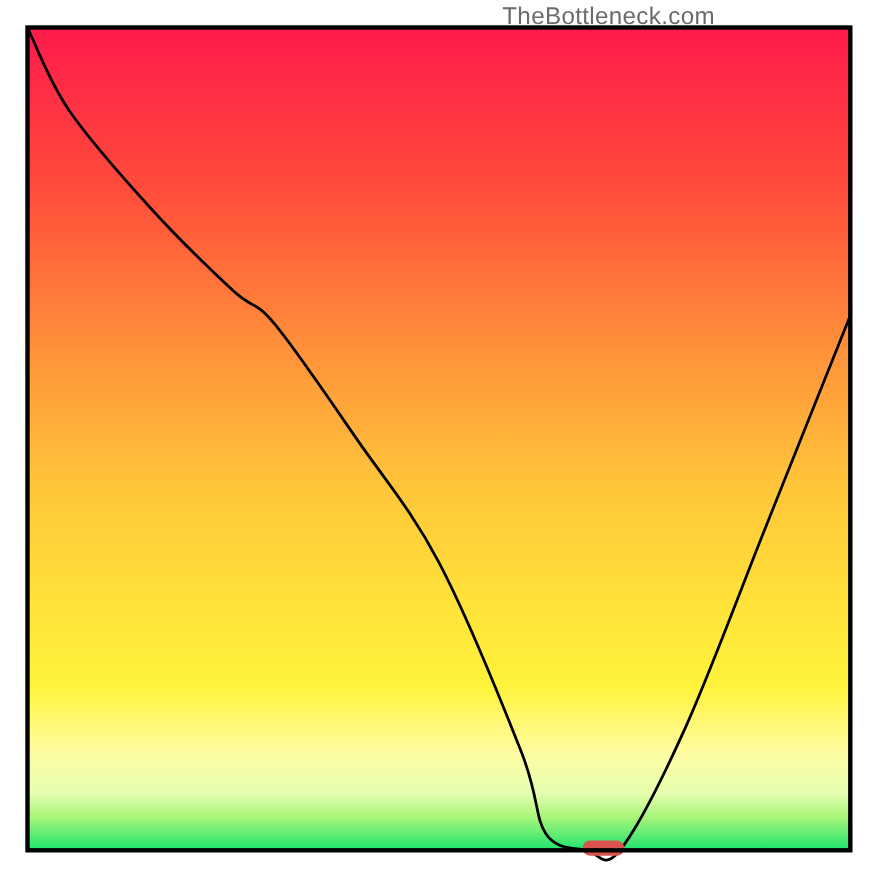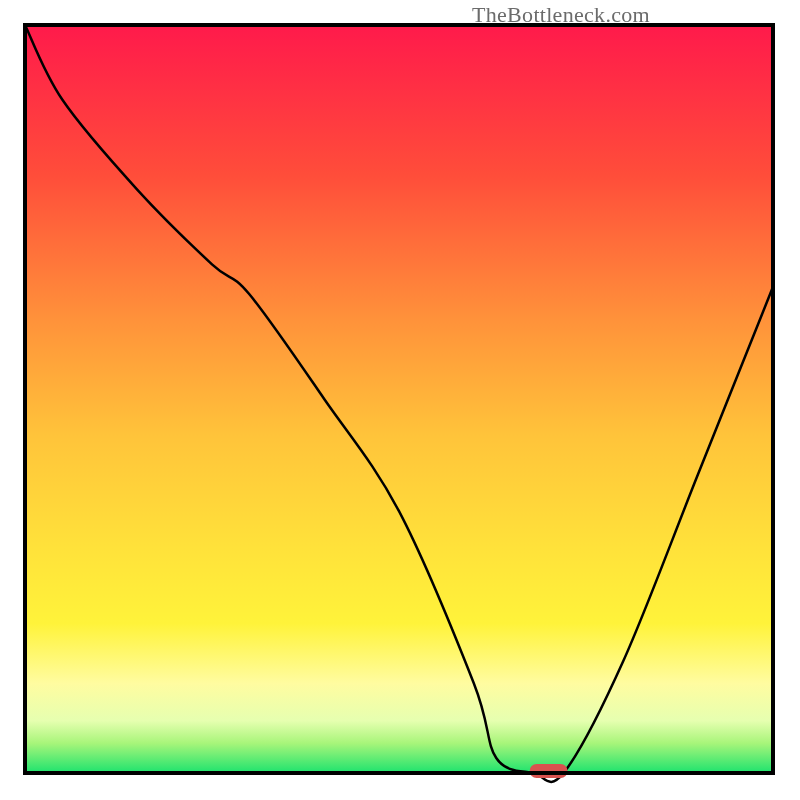--- a/index.html
+++ b/index.html
@@ -8,21 +8,20 @@
     width: 800px;
     height: 800px;
     overflow: hidden;
     background: #ffffff;
     font-family: Arial, Helvetica, sans-serif;
   }
   .stage {
     position: relative;
     width: 660px;
     height: 800px;
-    font-family: Liberation Serif, serif;
   }
   .watermark {
     position: absolute;
     top: 2px;
     right: 10px;
     color: #6b6b6b;
     font-size: 22px;
     font-weight: 500;
     letter-spacing: 0.3px;
     z-index: 10;

